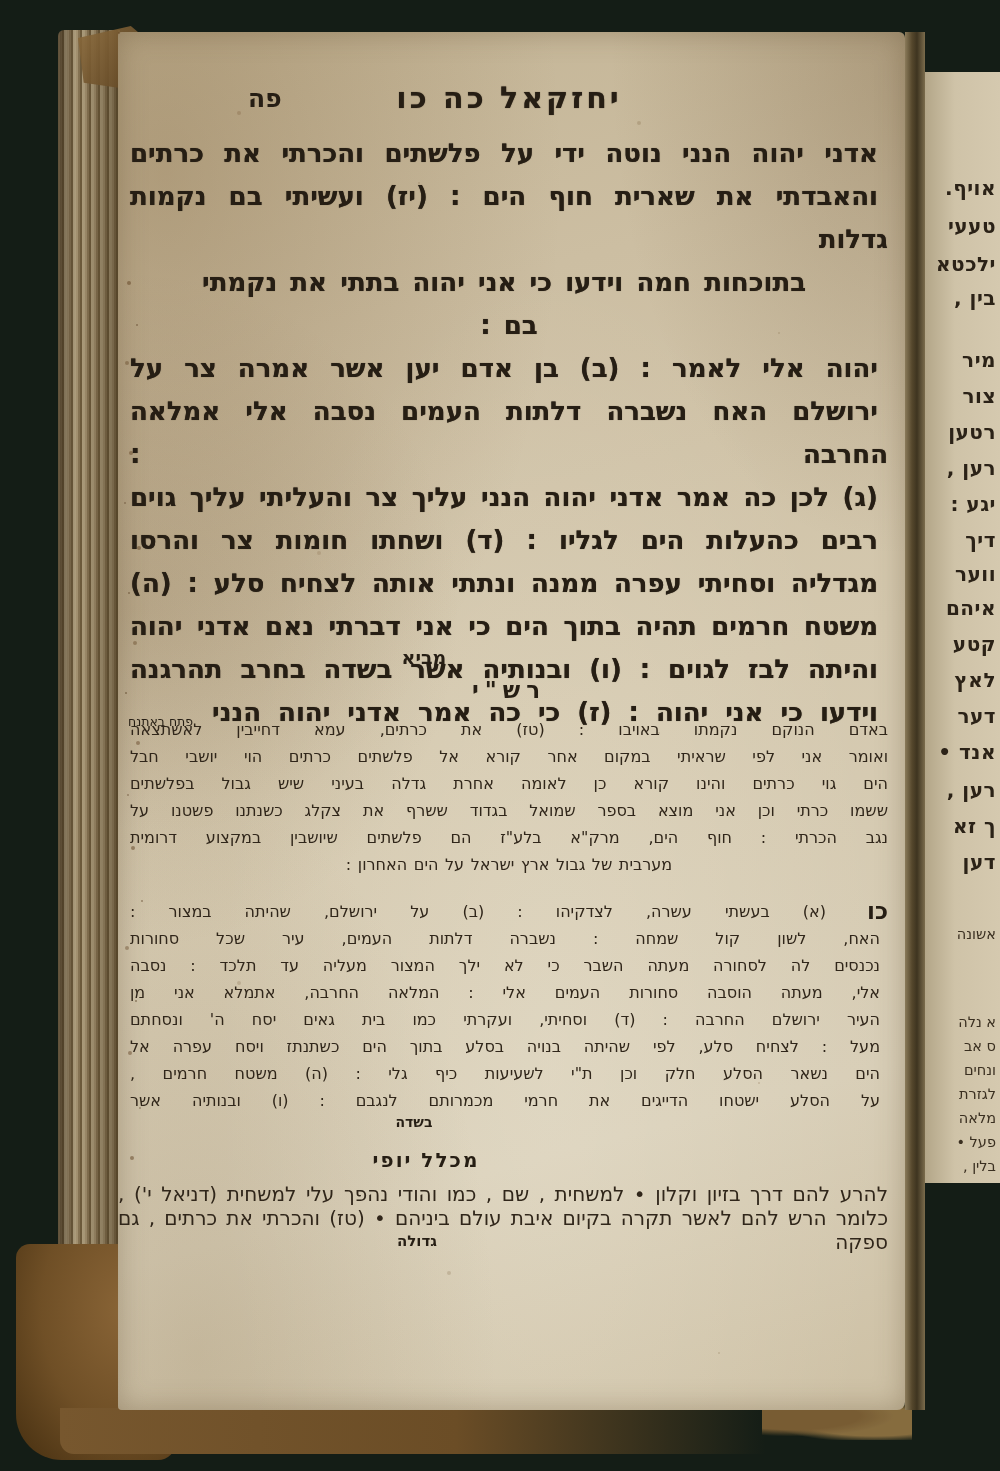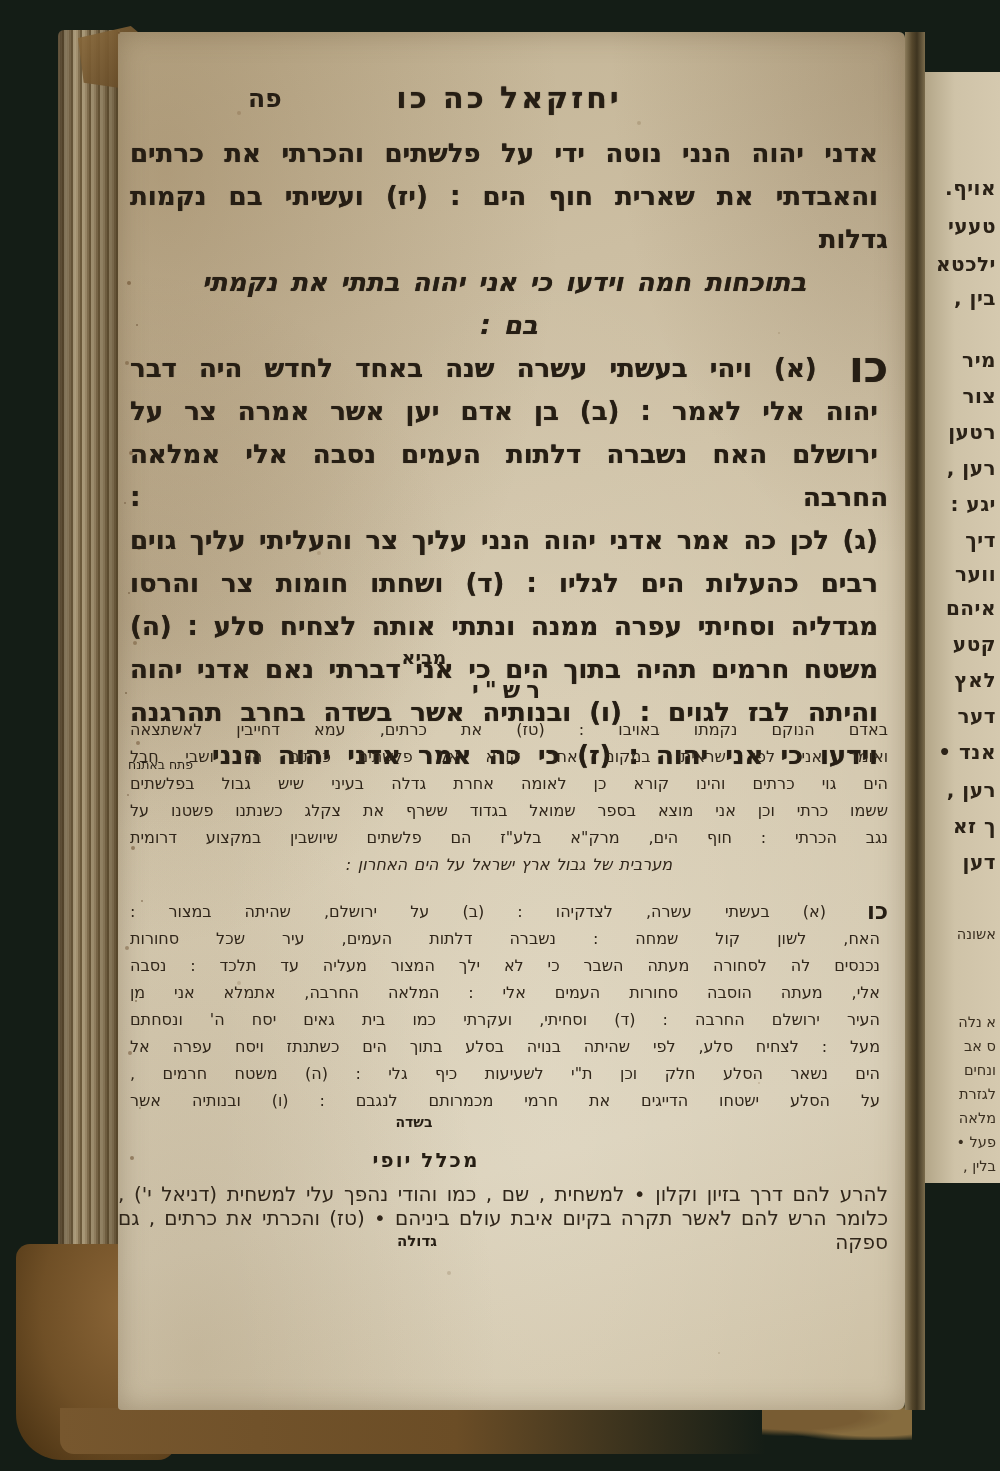--- a/index.html
+++ b/index.html
@@ -73,21 +73,21 @@
   
   .text-col{position:absolute;left:12px;right:17px;top:0;direction:rtl;}
   .header-row{position:absolute;top:48px;left:0;right:0;height:42px;}
   .title{ text-align:center;font-size:30px;font-weight:bold;letter-spacing:3px;
     text-shadow:0 0 1px rgba(30,22,12,.7);}
   .folio{position:absolute;left:118px;top:4px;font-size:25px;font-weight:bold;}
   .bible{position:absolute;top:100px;left:0;right:0;font-weight:bold;
     font-size:26px;line-height:43px;word-spacing:4px;
     text-shadow:0 0 .7px rgba(32,24,14,.85);}
   .tline{text-align:justify;text-align-last:justify;position:relative;}
-  .tline.center{text-align-last:center;padding:0 72px;font-style:italic;}
+  .tline.center{text-align-last:center;padding:0 72px;}
   .tline.noted{padding-left:82px;}
   .chbig{font-size:43px;line-height:30px;vertical-align:-5px;margin-left:10px;}
   .mnote{position:absolute;left:-2px;top:9px;font-size:12.5px;font-weight:normal;
     word-spacing:0;letter-spacing:0;text-shadow:none;}
   .catchword{position:absolute;left:0;right:0;text-align:center;
     font-size:19px;font-weight:bold;}
   .cw1{top:614px;padding-right:170px;}
   .rashi-head{position:absolute;top:645px;left:0;right:0;text-align:center;
     font-size:23px;font-weight:bold;letter-spacing:6px;}
   .rashi{font-size:16px;line-height:27px;color:#30261a;word-spacing:1.5px;}
@@ -134,25 +134,20 @@
           <span class="chbig"></span>
           <span>והאבדתי את שארית חוף הים : (יז) ועשיתי בם נקמות גדלות</span>
         </div>
         <div class="tline center">
           <span class="mnote"></span>
           <span class="chbig"></span>
           <span>בתוכחות חמה וידעו כי אני יהוה בתתי את נקמתי בם :</span>
         </div>
         <div class="tline">
           <span class="mnote"></span>
-          <span class="chbig">כו</span>
-          <span>(א) ויהי בעשתי עשרה שנה באחד לחדש היה דבר</span>
-        </div>
-        <div class="tline">
-          <span class="mnote"></span>
           <span class="chbig"></span>
           <span>יהוה אלי לאמר : (ב) בן אדם יען אשר אמרה צר על</span>
         </div>
         <div class="tline">
           <span class="mnote"></span>
           <span class="chbig"></span>
           <span>ירושלם האח נשברה דלתות העמים נסבה אלי אמלאה החרבה :</span>
         </div>
         <div class="tline">
           <span class="mnote"></span>

